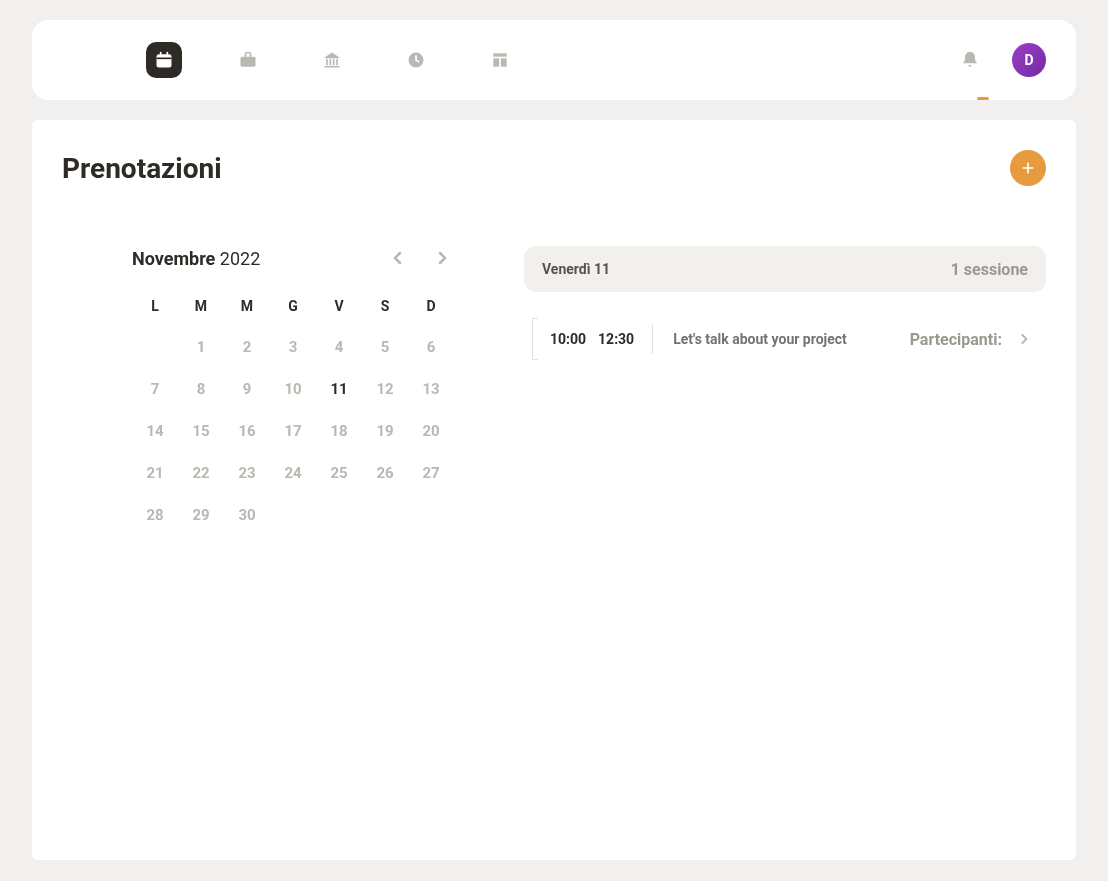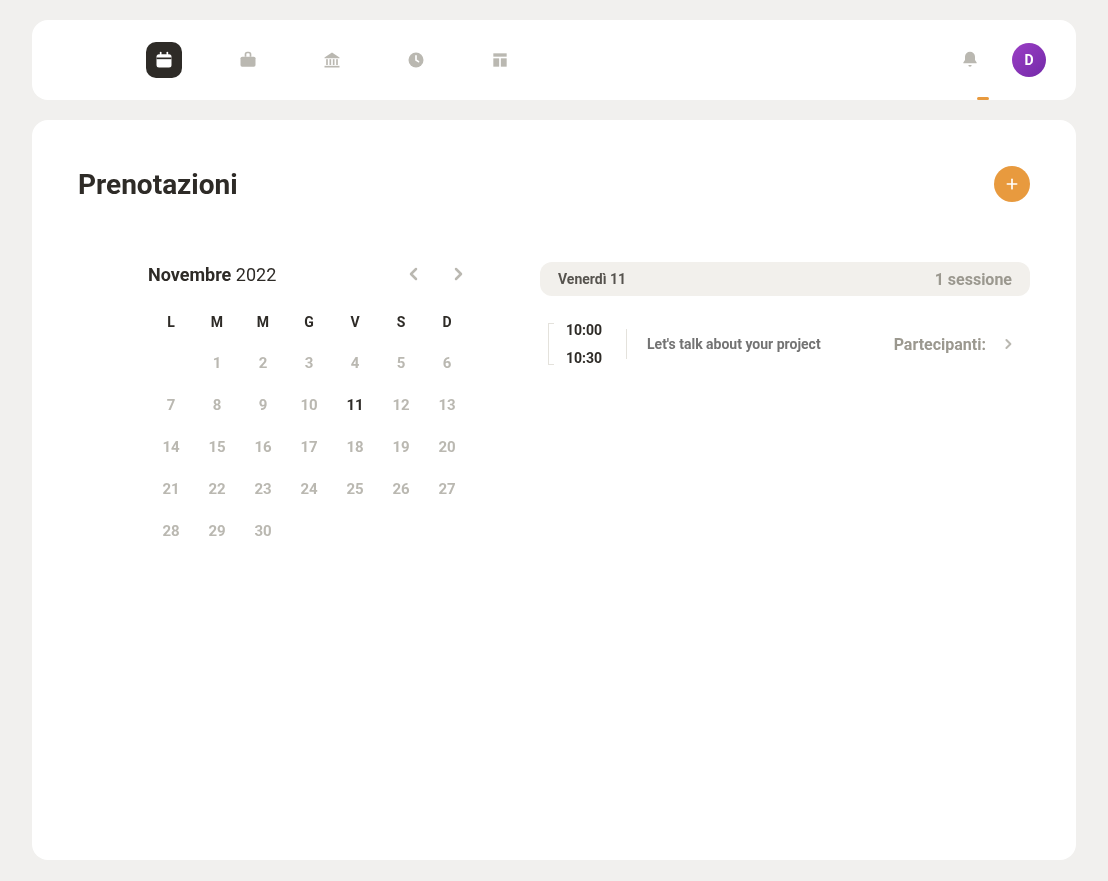--- a/index.html
+++ b/index.html
@@ -88,23 +88,23 @@
       position: absolute;
       right: 87px;
       top: -3px;
       width: 12px;
       height: 3px;
       background: #e89a3e;
       border-radius: 2px;
     }
     .panel {
       background: #fff;
-      border-radius: 16px;
+      border-radius: 6px;
       margin: 20px 32px 0 32px;
-      padding: 46px;
+      padding: 30px;
       height: 740px;
       position: relative;
     }
     .panel-header {
       display: flex;
       justify-content: space-between;
       align-items: center;
       margin-bottom: 60px;
     }
     .page-title {
@@ -186,21 +186,21 @@
     }
     .day.selected {
       color: #2e2b27;
     }
     .sessions-section {
       flex: 1;
     }
     .sessions-header {
       background: #f2f0ec;
       border-radius: 12px;
-      height: 34px;
+      height: 46px;
       padding: 0 18px;
       display: flex;
       align-items: center;
       justify-content: space-between;
       margin-bottom: 18px;
     }
     .sessions-date {
       font-size: 14px;
       font-weight: 700;
       color: #56534e;
@@ -219,21 +219,21 @@
     .session-bracket {
       width: 6px;
       height: 42px;
       border-left: 1px solid #e4e2dc;
       border-top: 1px solid #e4e2dc;
       border-bottom: 1px solid #e4e2dc;
       margin-right: 12px;
     }
     .session-times {
       display: flex;
-      flex-direction: column;
+      flex-direction: row;
       gap: 12px;
       font-size: 14px;
       font-weight: 700;
       color: #2e2b27;
       margin-right: 18px;
       min-width: 42px;
     }
     .session-divider {
       width: 1px;
       height: 30px;
@@ -410,21 +410,21 @@
     <div class="sessions-section">
       <div class="sessions-header">
         <div class="sessions-date">Venerdì 11</div>
         <div class="sessions-count">1 sessione</div>
       </div>
       <div id="sessions-list">
           <div class="session-item">
             <div class="session-bracket"></div>
             <div class="session-times">
               <div>10:00</div>
-              <div>10:30</div>
+              <div>12:30</div>
             </div>
             <div class="session-divider"></div>
             <div class="session-title">Let's talk about your project</div>
             <div class="session-participants">Partecipanti:</div>
             <div class="session-chevron"><svg viewBox="0 0 10 14" fill="none" stroke="currentColor" stroke-width="2.5" stroke-linecap="round" stroke-linejoin="round">
                 <polyline points="3,2 8,7 3,12"></polyline>
               </svg></div>
           </div>
         </div>
     </div>

